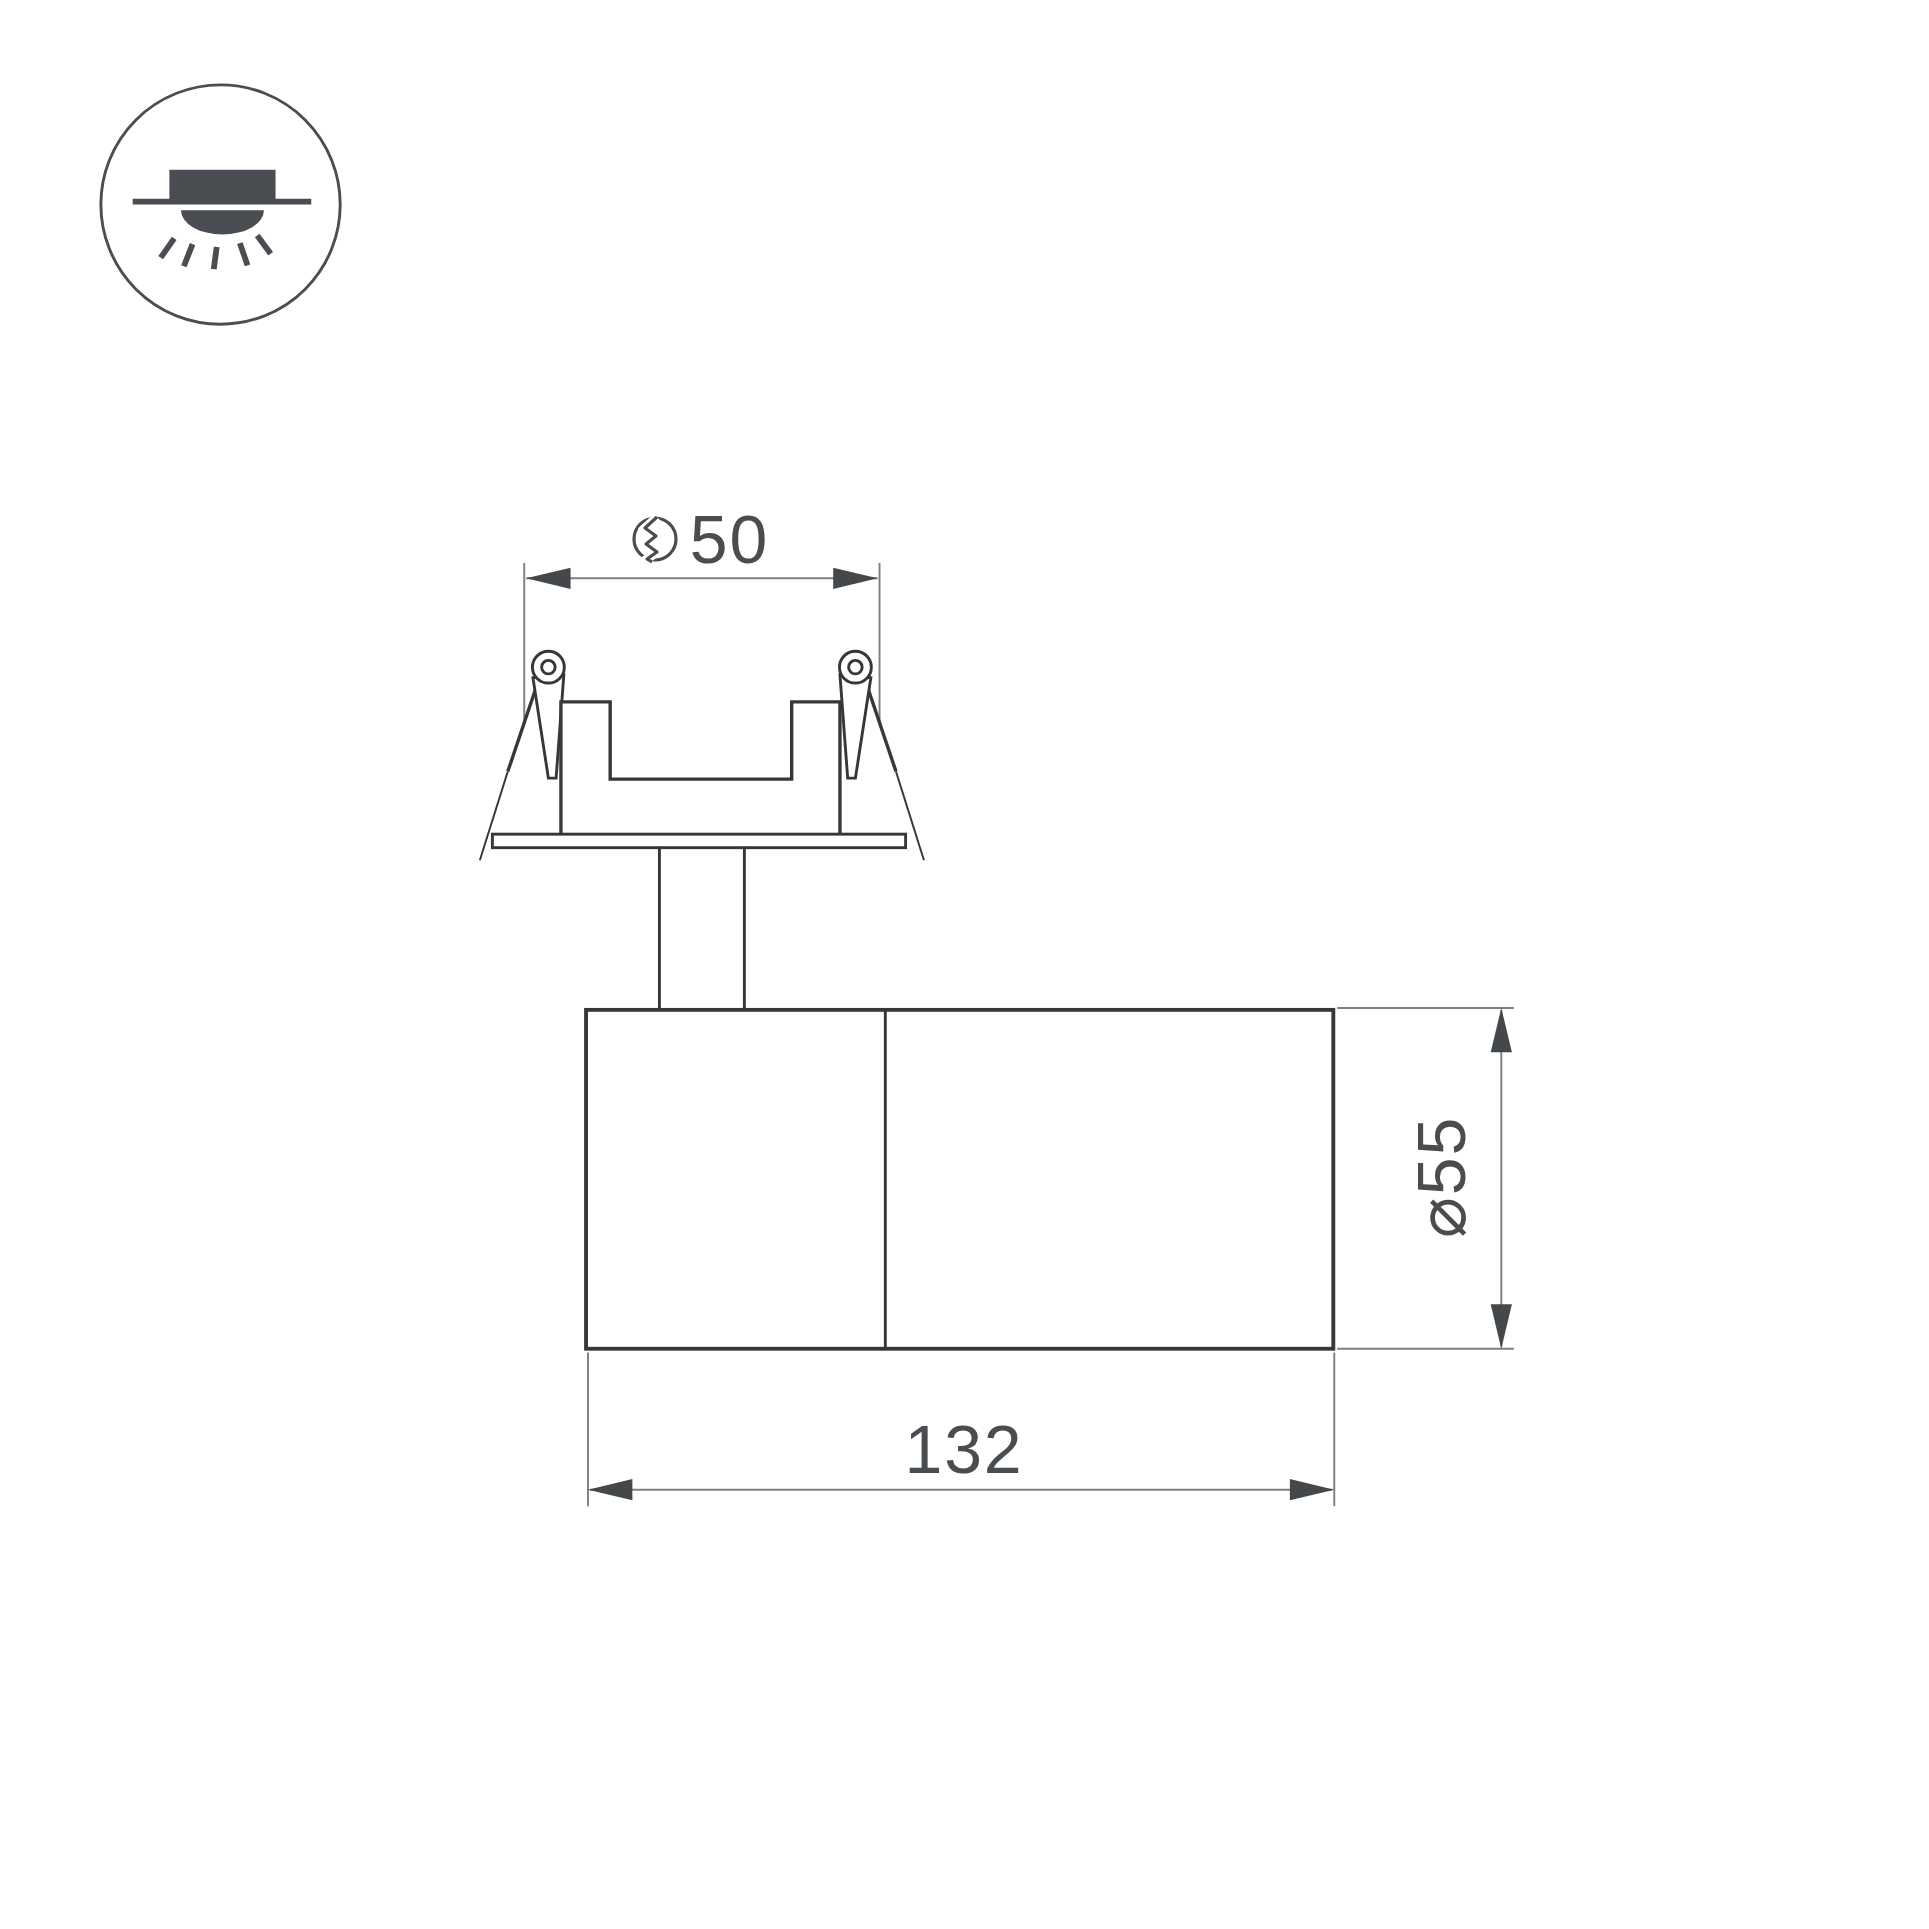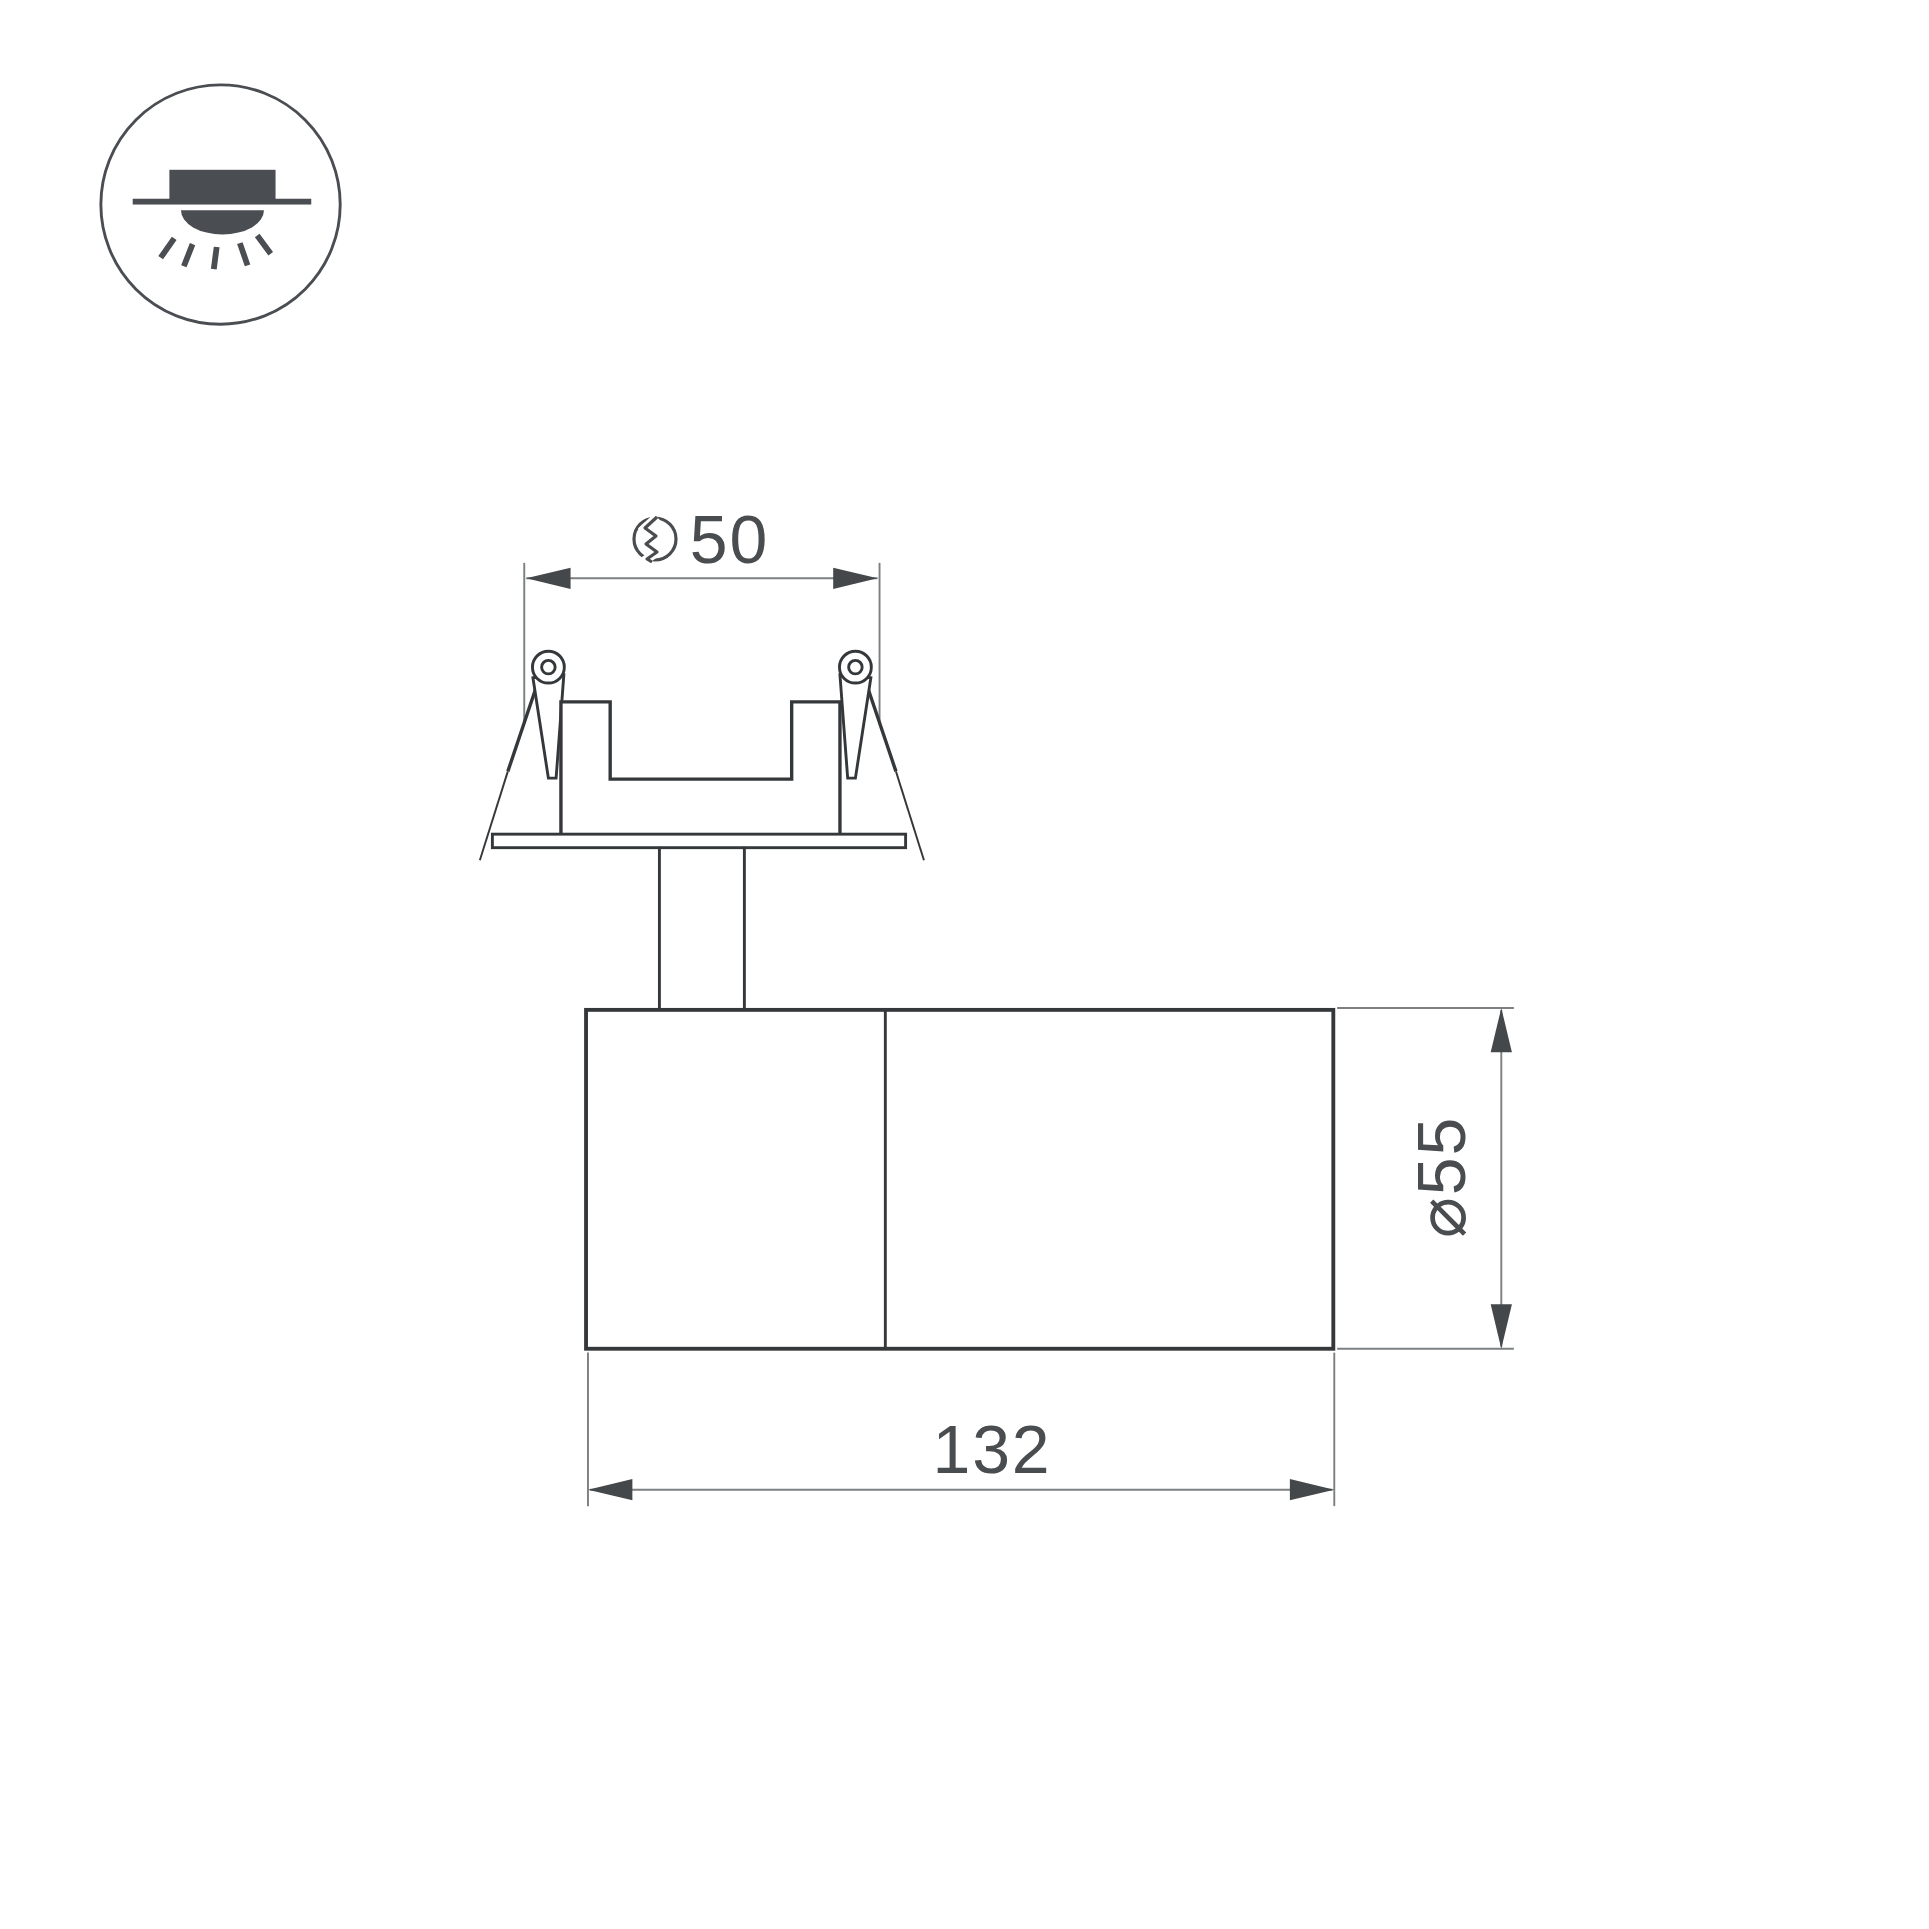--- a/index.html
+++ b/index.html
@@ -22,21 +22,21 @@
   .dim-label{
     position:absolute;
     color:var(--c-text);
     font-size:68px;line-height:1;
     letter-spacing:1.9px;
     white-space:nowrap;
     user-select:none;
   }
   .dim-label.top{left:630px;top:504px;height:70px;display:flex;align-items:center;gap:9.7px;}
   .dim-label.right{left:1441px;top:1177px;transform:translate(-50%,-50%) rotate(-90deg);}
-  .dim-label.bottom{left:992px;top:1449px;transform:translate(-50%,-50%);}
+  .dim-label.bottom{left:964px;top:1449px;transform:translate(-50%,-50%);}
   .s-line{stroke:var(--c-line);fill:none;}
   .s-dim{stroke:var(--c-dimension);fill:none;stroke-width:2;}
   .f-arrow{fill:var(--c-arrow);stroke:none;}
   .f-white{fill:#ffffff;}
   .icon-stroke{stroke:var(--c-icon);fill:none;}
   .icon-fill{fill:var(--c-icon);stroke:none;}
   .cutout-symbol{width:50px;height:50px;flex:0 0 auto;}
 </style>
 </head>
 <body>

